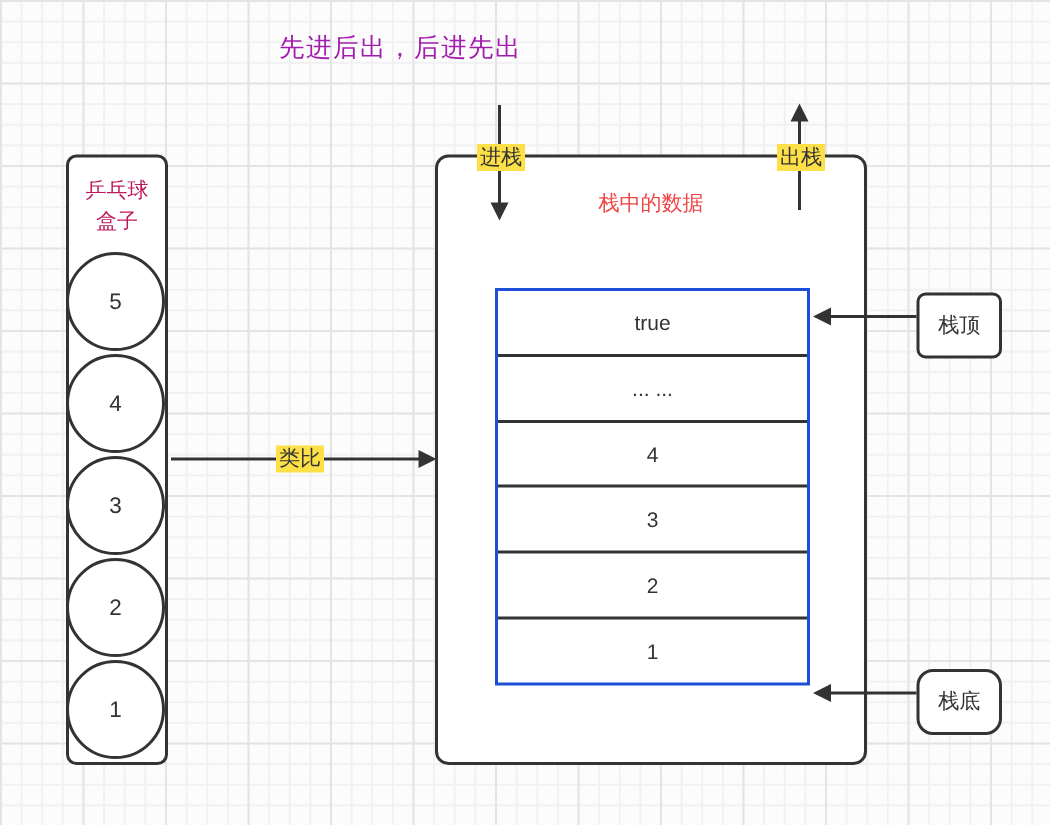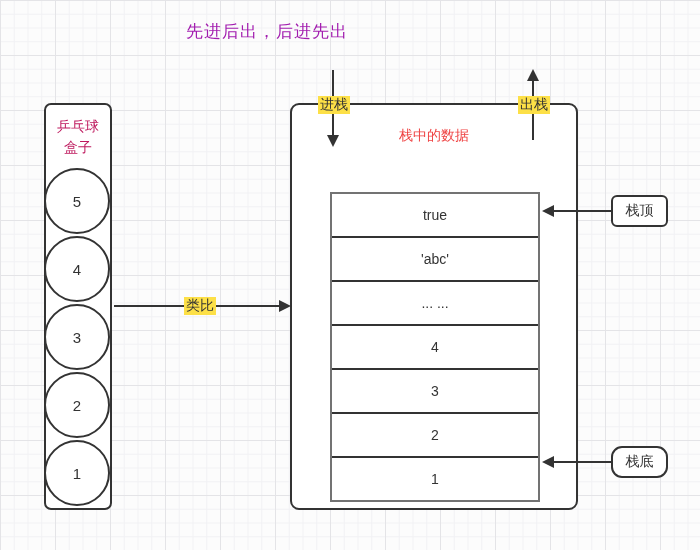--- a/index.html
+++ b/index.html
@@ -51,33 +51,33 @@
   .stack-outer{
     left:290px;top:103px;width:288px;height:407px;
     border:2px solid #333;border-radius:9px;background:#fff;
     box-sizing:border-box;
   }
   .stack-title{
     position:absolute;left:0;top:22px;width:100%;
     text-align:center;font-size:14px;color:#ef4444;
   }
   .stack-table{
-    position:absolute;left:38px;top:87px;width:210px;height:310px;
-    border:2px solid #737373;background:#fff;box-sizing:border-box;
+    position:absolute;left:38px;top:87px;width:210px;height:265px;
+    border:2px solid #1d4ed8;background:#fff;box-sizing:border-box;
     display:flex;flex-direction:column;
   }
   .stack-row{
     flex:1;display:flex;align-items:center;justify-content:center;
     font-size:14px;color:#333;border-bottom:2px solid #333;
   }
   .stack-row:last-child{border-bottom:none;}
   
   .tag{
     border:2px solid #333;border-radius:6px;background:#fff;
-    box-sizing:border-box;width:57px;height:32px;
+    box-sizing:border-box;width:57px;height:44px;
     display:flex;align-items:center;justify-content:center;
     font-size:14px;color:#333;
   }
 </style>
 </head>
 <body>
 
 <div class="abs title">先进后出，后进先出</div>
 
 <div class="abs pp-box">
@@ -106,23 +106,20 @@
 <div class="abs arr-right" style="left:279px;top:300px;"></div>
 <div class="abs line-label" style="left:184px;top:297px;">类比</div>
 
 <div class="abs stack-outer">
   <div class="stack-title">栈中的数据</div>
   <div class="stack-table">
     <div class="stack-row">
         <span>true</span>
       </div>
     <div class="stack-row">
-        <span>'abc'</span>
-      </div>
-    <div class="stack-row">
         <span>... ...</span>
       </div>
     <div class="stack-row">
         <span>4</span>
       </div>
     <div class="stack-row">
         <span>3</span>
       </div>
     <div class="stack-row">
         <span>2</span>

